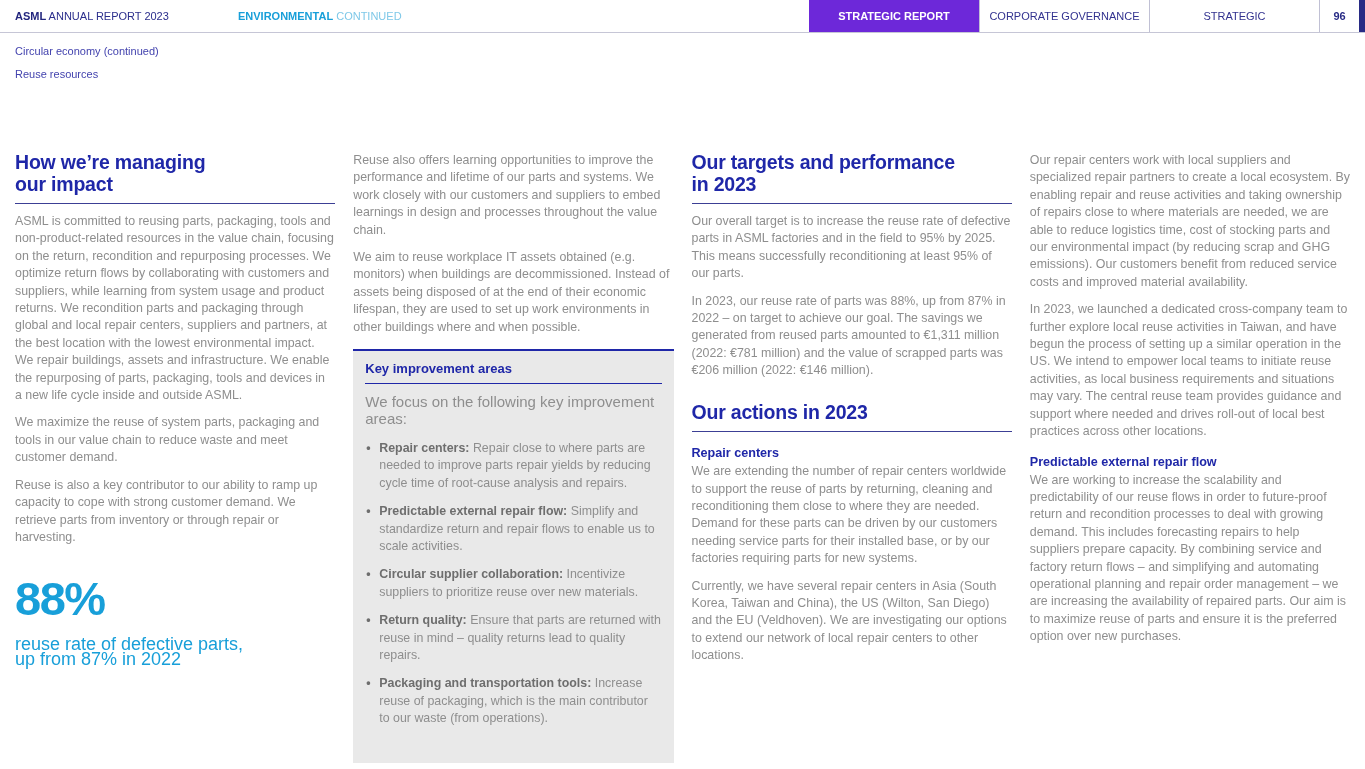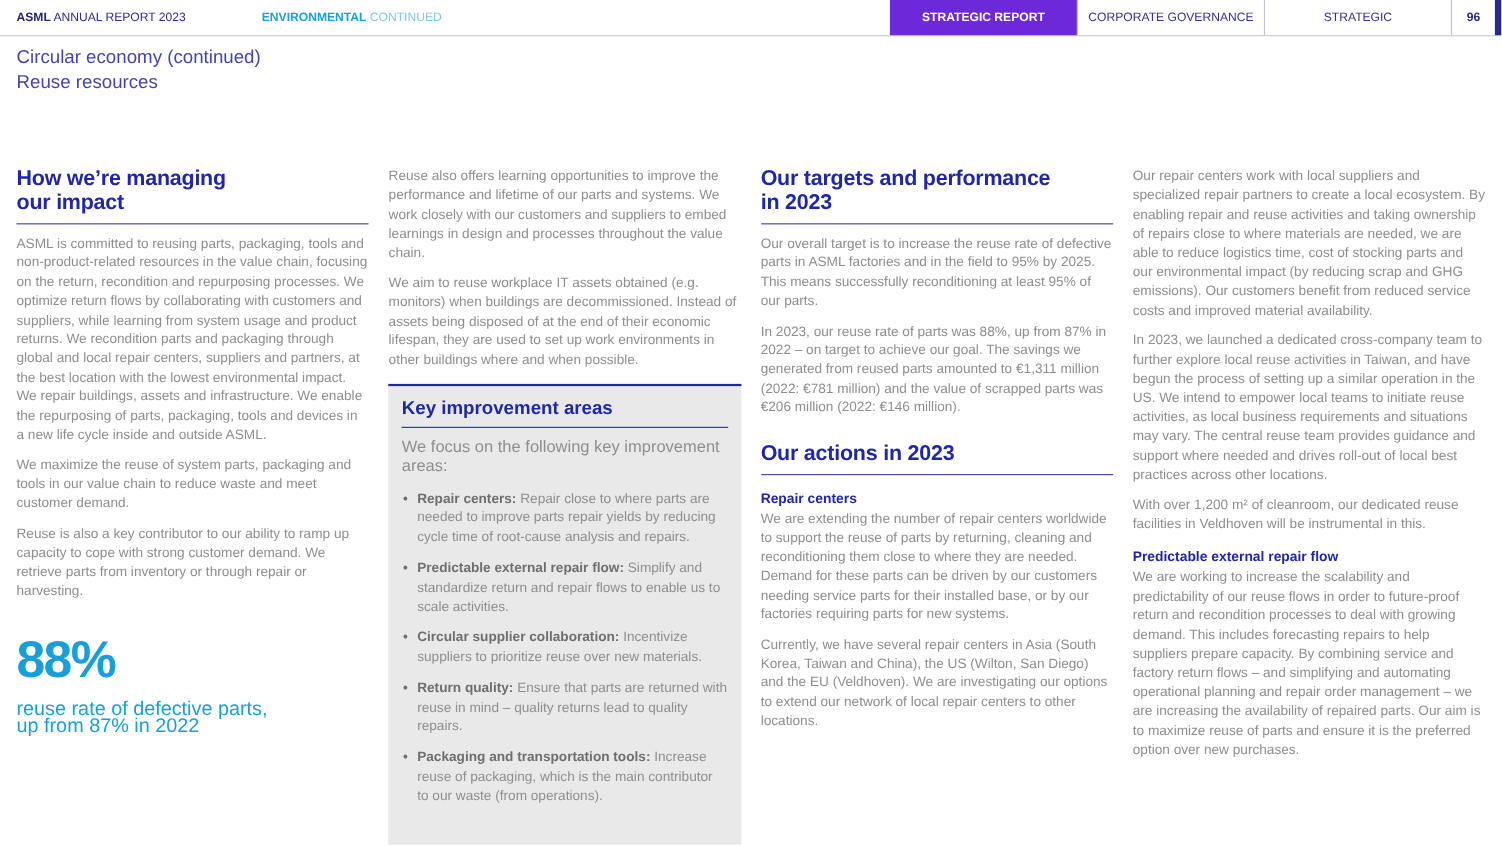--- a/index.html
+++ b/index.html
@@ -33,21 +33,21 @@
     background:#6d28d9; color:#ffffff; font-weight:bold; border-left:none;
   }
   .pageno {
     width:40px; display:flex; align-items:center; justify-content:center;
     font-size:11px; font-weight:bold; color:#282b85;
     border-left:1px solid #c0c0d4;
   }
   .edge-mark { width:6px; background:#282b85; }
   
   .title-block { margin:7px 0 0 15px; }
-  .title-line { font-size:17px; line-height:23px; color:#4343ae; }
+  .title-line { font-size:11px; line-height:23px; color:#4343ae; }
   
   .columns {
     display:grid; grid-template-columns:repeat(4, 1fr); gap:18px;
     padding:0 15px; margin-top:66px;
   }
   .h2 {
     font-size:19.5px; line-height:21.5px; font-weight:bold; color:#1f27a8;
     letter-spacing:-0.2px; white-space:pre-line;
     border-bottom:1px solid #3c3f95; padding-bottom:8px; margin:0 0 9px 0;
   }
@@ -67,21 +67,21 @@
   .stat-caption {
     font-size:18px; font-weight:normal; color:#189fd9;
     line-height:15px; margin-top:15px; white-space:pre-line;
   }
   
   .graybox {
     background:#e9e9e9; border-top:2px solid #1f27a8;
     padding:7px 12px 24px 12px; margin-top:13px;
   }
   .box-title {
-    font-size:17px; font-weight:bold; color:#1f27a8;
+    font-size:13px; font-weight:bold; color:#1f27a8;
     padding:3px 0 7px 0; border-bottom:1px solid #1f27a8;
   }
   .box-intro {
     font-size:15px; line-height:17.4px; color:#8e8e8e; margin:9px 0 12px 0;
   }
   ul.bullets { margin:0; padding:0; list-style:none; }
   ul.bullets li {
     position:relative; padding-left:14px; margin-bottom:11px;
     font-size:12.4px; line-height:17.4px; color:#8e8e8e;
   }
@@ -153,19 +153,18 @@
       <p class="body">In 2023, our reuse rate of parts was 88%, up from 87% in 2022 – on target to achieve our goal. The savings we generated from reused parts amounted to €1,311 million (2022: €781 million) and the value of scrapped parts was €206 million (2022: €146 million).</p>
       <h2 class="h2 mt">Our actions in 2023</h2>
       <div class="subhead">Repair centers</div>
       <p class="body">We are extending the number of repair centers worldwide to support the reuse of parts by returning, cleaning and reconditioning them close to where they are needed. Demand for these parts can be driven by our customers needing service parts for their installed base, or by our factories requiring parts for new systems.</p>
       <p class="body">Currently, we have several repair centers in Asia (South Korea, Taiwan and China), the US (Wilton, San Diego) and the EU (Veldhoven). We are investigating our options to extend our network of local repair centers to other locations.</p>
     </section>
 
     <section>
       <p class="body">Our repair centers work with local suppliers and specialized repair partners to create a local ecosystem. By enabling repair and reuse activities and taking ownership of repairs close to where materials are needed, we are able to reduce logistics time, cost of stocking parts and our environmental impact (by reducing scrap and GHG emissions). Our customers benefit from reduced service costs and improved material availability.</p>
       <p class="body">In 2023, we launched a dedicated cross-company team to further explore local reuse activities in Taiwan, and have begun the process of setting up a similar operation in the US. We intend to empower local teams to initiate reuse activities, as local business requirements and situations may vary. The central reuse team provides guidance and support where needed and drives roll-out of local best practices across other locations.</p>
-      <p class="body">With over 1,200 m² of cleanroom, our dedicated reuse facilities in Veldhoven will be instrumental in this.</p>
       <div class="subhead">Predictable external repair flow</div>
       <p class="body">We are working to increase the scalability and predictability of our reuse flows in order to future-proof return and recondition processes to deal with growing demand. This includes forecasting repairs to help suppliers prepare capacity. By combining service and factory return flows – and simplifying and automating operational planning and repair order management – we are increasing the availability of repaired parts. Our aim is to maximize reuse of parts and ensure it is the preferred option over new purchases.</p>
     </section>
 
   </main>
 </div>
 
 </body></html>

